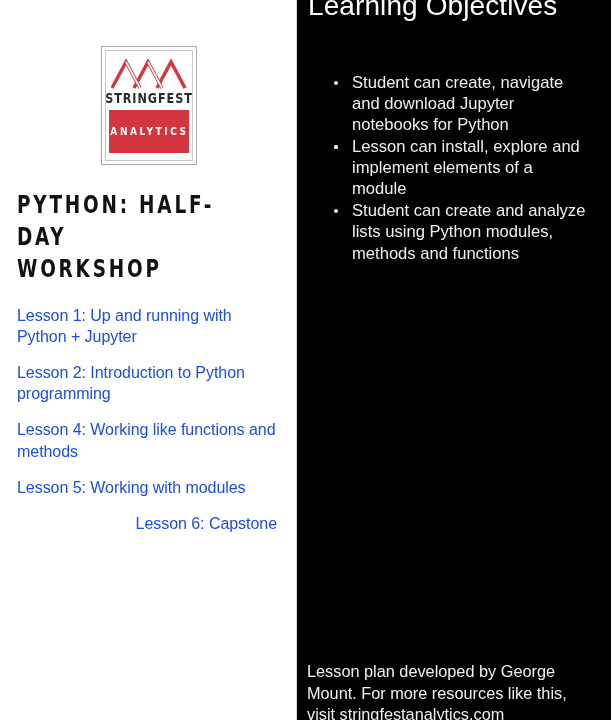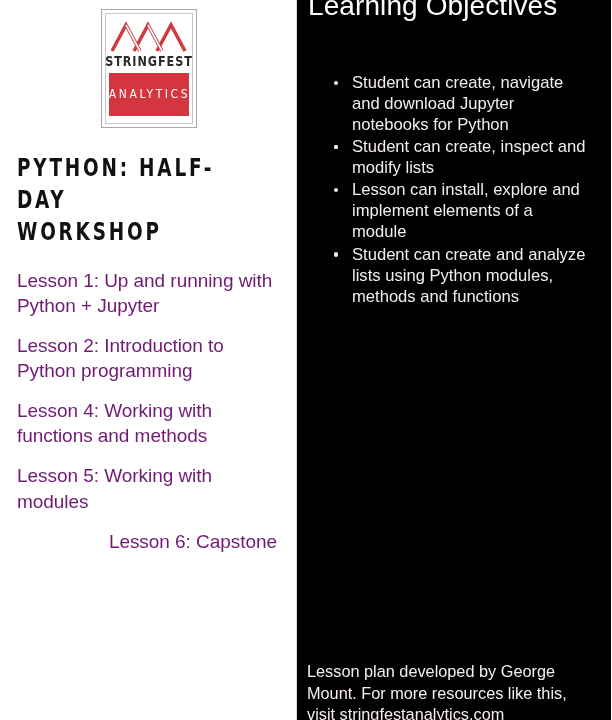--- a/index.html
+++ b/index.html
@@ -40,20 +40,21 @@
     width: 1px;
     height: 720px;
     background: #d9d9d9;
   }
 
   
   .logo-wrap {
     display: flex;
     justify-content: center;
     padding-top: 9px;
+    margin-top: 37px;
   }
   .logo {
     position: relative;
     width: 96px;
     height: 119px;
     border: 1px solid #a8a8a8;
     box-sizing: border-box;
     background: #ffffff;
     padding: 3px;
   }
@@ -86,24 +87,24 @@
     margin-top: 4px;
     width: 80px;
     height: 43px;
     background: #d3363f;
     display: flex;
     align-items: center;
     justify-content: center;
   }
   .logo-sub {
     font-family: "Liberation Sans Narrow", "DejaVu Sans Condensed", "Liberation Sans", sans-serif;
-    font-size: 12px;
+    font-size: 10px;
     letter-spacing: 2.6px;
     color: #ffffff;
-    font-weight: 400;
+    font-weight: 700;
     padding-left: 2px;
   }
 
   
   .ws-title {
     margin: 24px 14px 0 17px;
     font-family: "Liberation Sans Narrow", "DejaVu Sans Condensed", "Liberation Sans", sans-serif;
     font-size: 25px;
     font-weight: 700;
     line-height: 1.28;
@@ -114,23 +115,23 @@
     transform-origin: left top;
     font-variant: small-caps;
     white-space: pre-line;
   }
 
   
   .lessons {
     margin: 20px 20px 0 17px;
   }
   .lesson {
-    font-size: 19px;
+    font-size: 16px;
     line-height: 1.32;
-    color: #701a75;
+    color: #1d4ed8;
     margin-bottom: 15px;
     letter-spacing: -0.05px;
   }
   .lesson:last-child { margin-bottom: 6px; text-align: right; }
 
   
   .right-col {
     position: relative;
     width: 314px;
     height: 720px;
@@ -218,21 +219,21 @@
         </div>
       </div>
     </div>
 
     <div class="ws-title">Python: Half-day
 workshop</div>
 
     <div class="lessons">
       <div class="lesson">Lesson 1: Up and running with Python + Jupyter</div>
       <div class="lesson">Lesson 2: Introduction to Python programming</div>
-      <div class="lesson">Lesson 4: Working with functions and methods</div>
+      <div class="lesson">Lesson 4: Working like functions and methods</div>
       <div class="lesson">Lesson 5: Working with modules</div>
       <div class="lesson">Lesson 6: Capstone</div>
     </div>
 
     <div class="divider"></div>
   </div>
 
   <div class="right-col">
 
     <div class="objectives-title">Learning Objectives</div>
@@ -240,24 +241,20 @@
     <ul class="obj-list">
       <li class="obj-item">
         <span class="dot"></span>
         <span>Student can create, navigate and download Jupyter notebooks for Python</span>
       </li>
       <li class="obj-item">
         <span class="dot"></span>
       </li>
       <li class="obj-item">
         <span class="dot"></span>
-        <span>Student can create, inspect and modify lists</span>
-      </li>
-      <li class="obj-item">
-        <span class="dot"></span>
         <span>Lesson can install, explore and implement elements of a module</span>
       </li>
       <li class="obj-item">
         <span class="dot"></span>
         <span>Student can create and analyze lists using Python modules, methods and functions</span>
       </li>
     </ul>
 
     <div class="footer-note">Lesson plan developed by George Mount. For more resources like this, visit stringfestanalytics.com</div>
 

